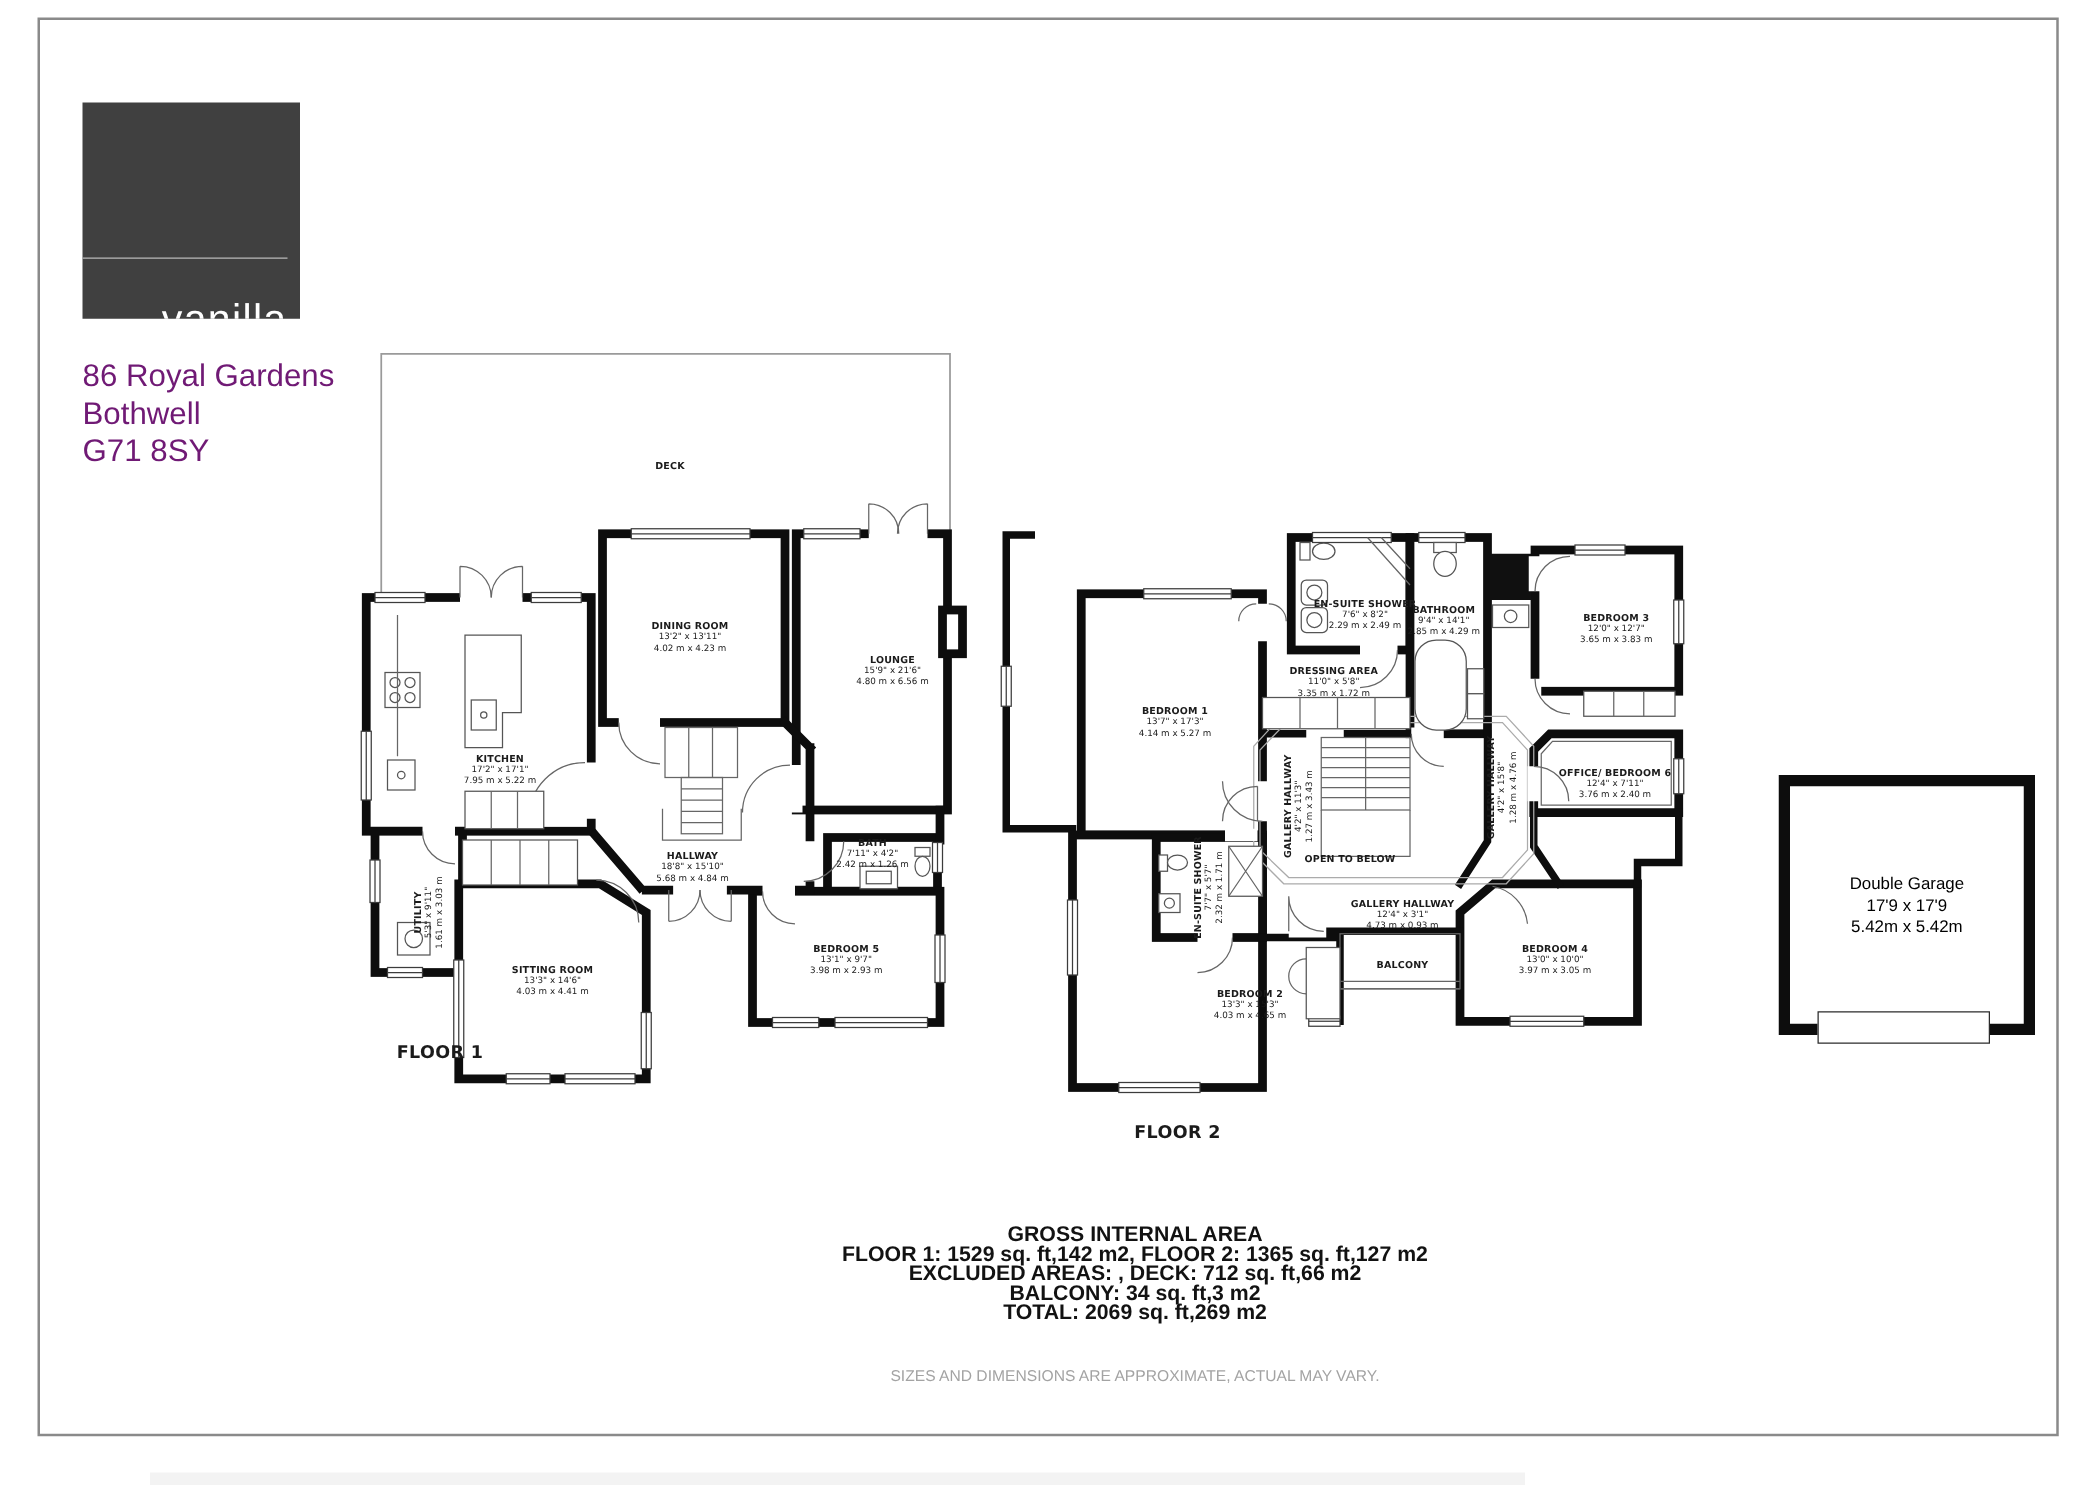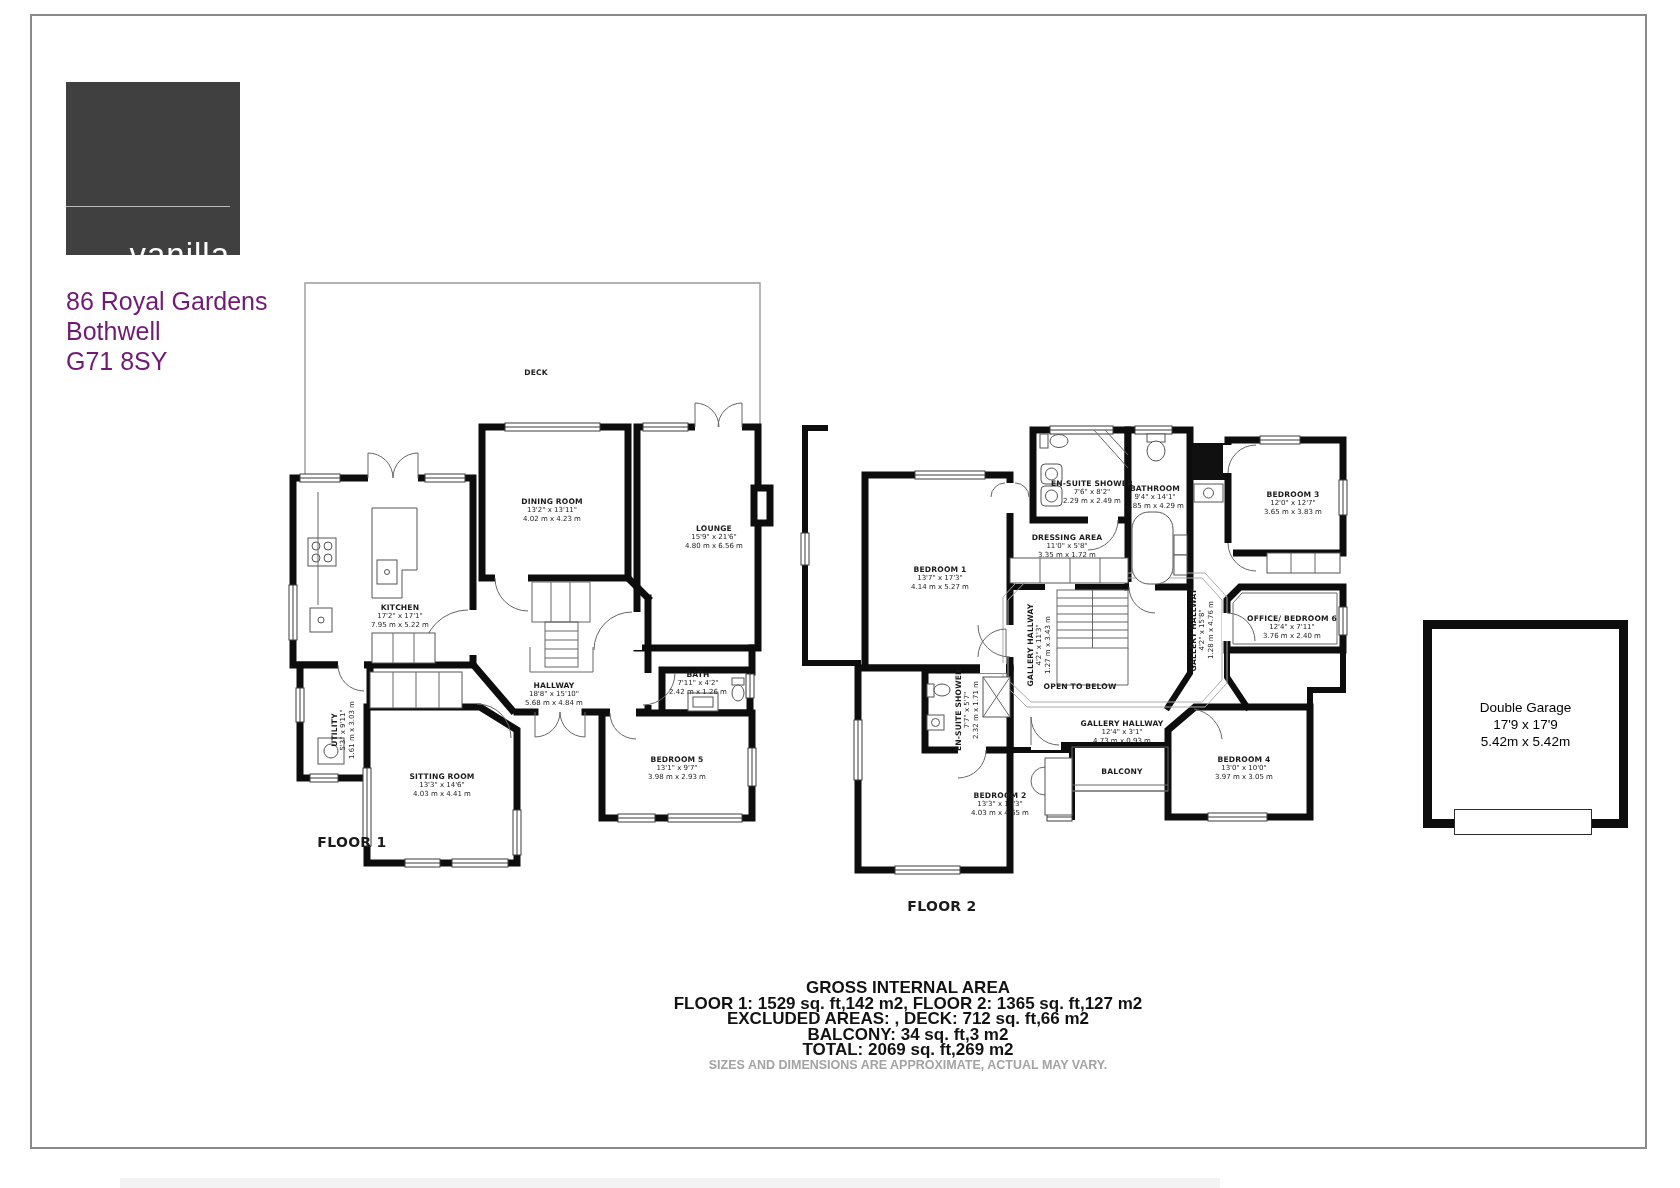--- a/index.html
+++ b/index.html
@@ -42,21 +42,21 @@
   .garage{left:1423px;top:620px;width:187px;height:190px;border:9px solid #0d0d0d;}
   .garage .door{position:absolute;left:22px;bottom:-16px;width:136px;height:24px;
                 background:#fff;border:1.5px solid #2b2b2b;}
   .garage .glabel{position:absolute;left:50%;top:50%;transform:translate(-50%,-50%);
                   text-align:center;font-family:"Liberation Sans",sans-serif;
                   font-size:13.5px;color:#000;line-height:17px;white-space:nowrap;}
   
   .areas{left:908px;top:980px;transform:translateX(-50%);text-align:center;
          font-family:"Liberation Sans",sans-serif;color:#121212;}
   .areas .t{font-size:17px;font-weight:700;line-height:15.6px;}
-  .areas .d{font-size:12.5px;font-weight:700;color:#a3a3a3;line-height:15.6px;}
+  .areas .d{font-size:12.5px;font-weight:400;color:#a3a3a3;line-height:15.6px;margin-top:36px;}
 </style>
 </head>
 <body>
 
 <div class="abs frame"></div>
 <div class="abs bottomstrip"></div>
 
 <div class="abs logo">
   <div class="line"></div>
   <div class="l1">vanilla</div>

